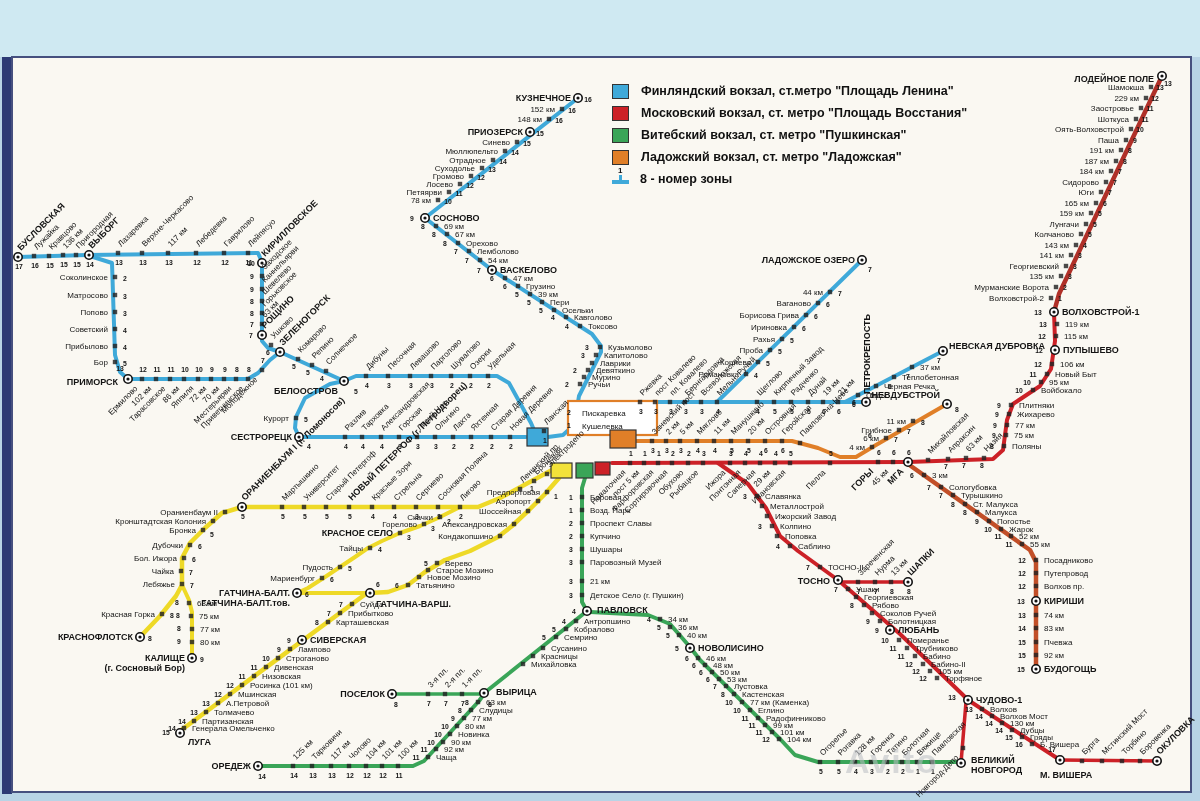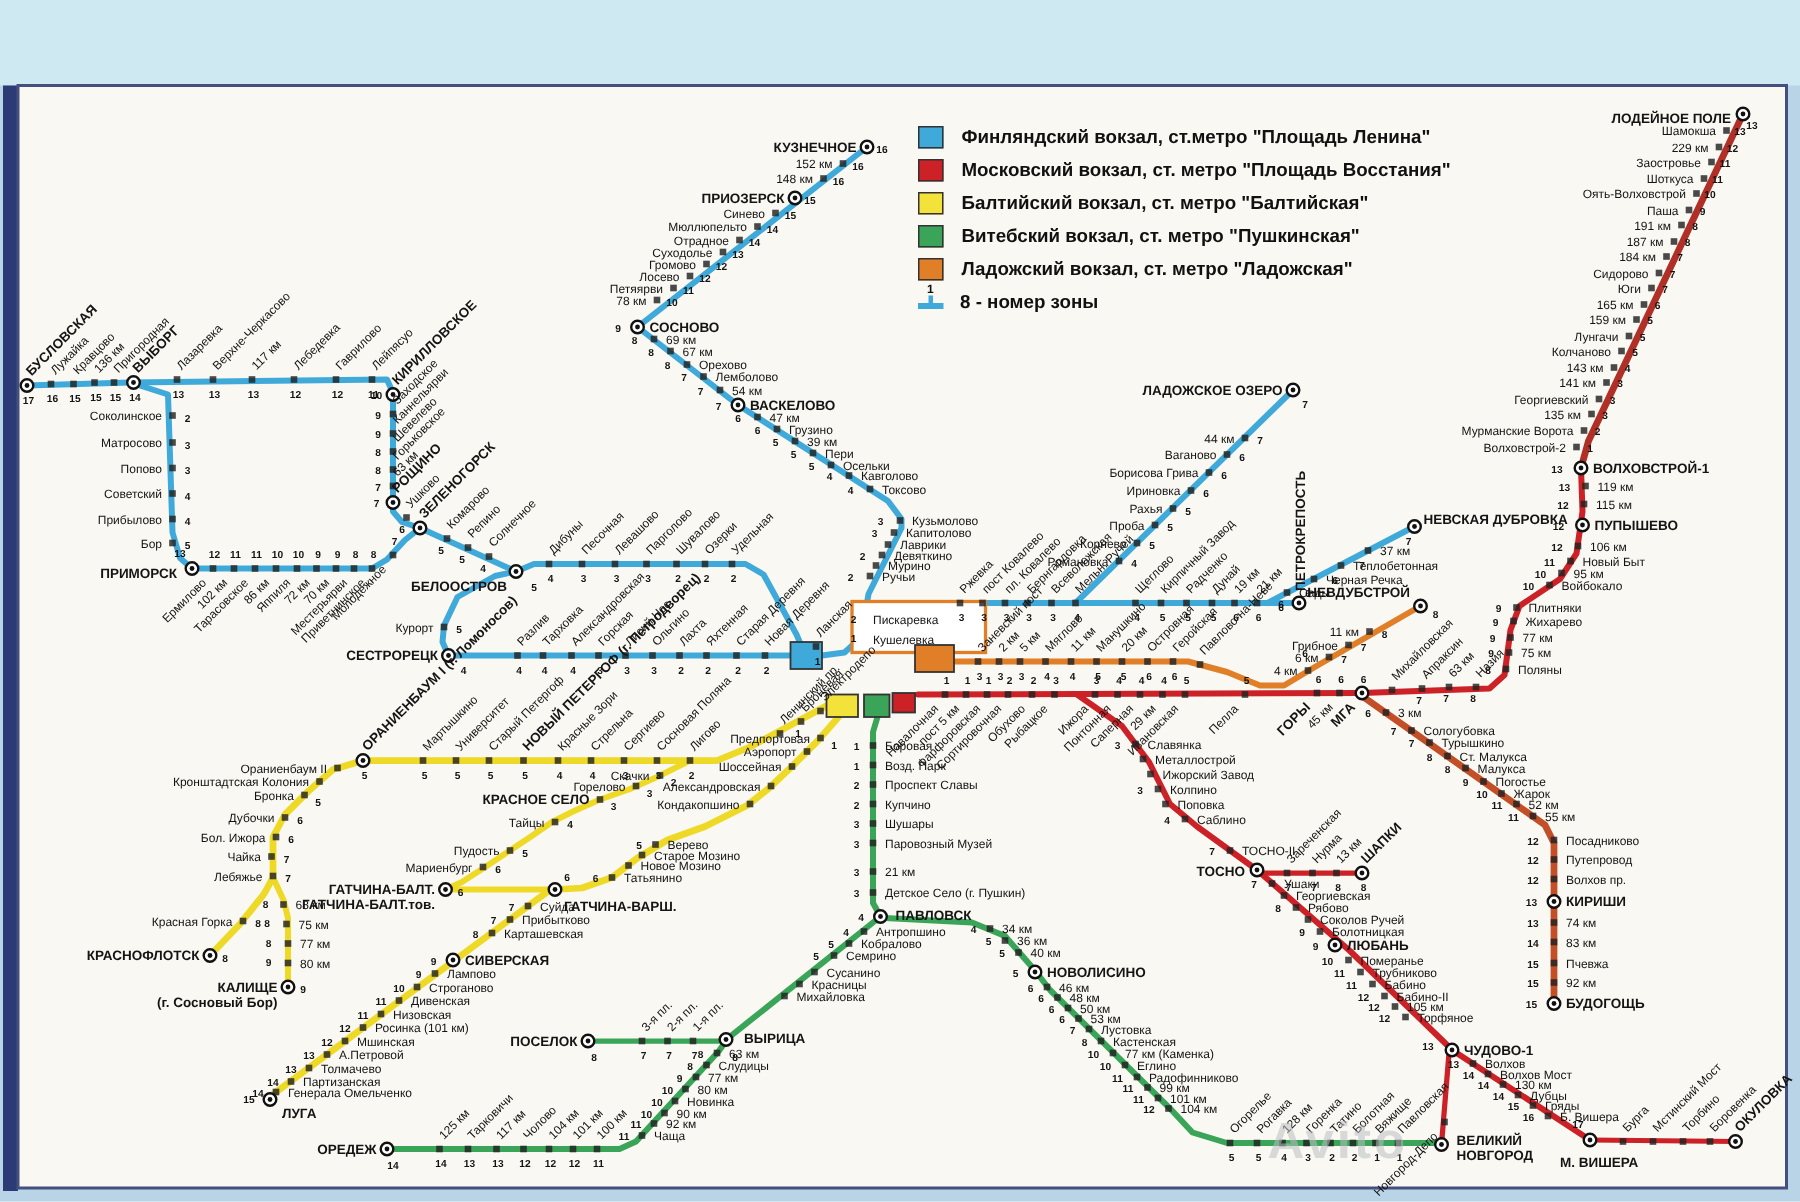--- a/index.html
+++ b/index.html
@@ -1186,24 +1186,20 @@
 <div class="legend">
   <div class="lrow">
     <span class="sw" style="background: rgb(63, 169, 217);"></span>
     <span class="ltxt">Финляндский вокзал, ст.метро "Площадь Ленина"</span>
   </div>
   <div class="lrow">
     <span class="sw" style="background: rgb(204, 33, 39);"></span>
     <span class="ltxt">Московский вокзал, ст. метро "Площадь Восстания"</span>
   </div>
   <div class="lrow">
-    <span class="sw" style="background: rgb(242, 226, 58);"></span>
-    <span class="ltxt">Балтийский вокзал, ст. метро "Балтийская"</span>
-  </div>
-  <div class="lrow">
     <span class="sw" style="background: rgb(58, 165, 88);"></span>
     <span class="ltxt">Витебский вокзал, ст. метро "Пушкинская"</span>
   </div>
   <div class="lrow">
     <span class="sw" style="background: rgb(224, 127, 40);"></span>
     <span class="ltxt">Ладожский вокзал, ст. метро "Ладожская"</span>
   </div>
   <div class="lrow">
     <span class="zicon">
       <i class="zbar"></i>

